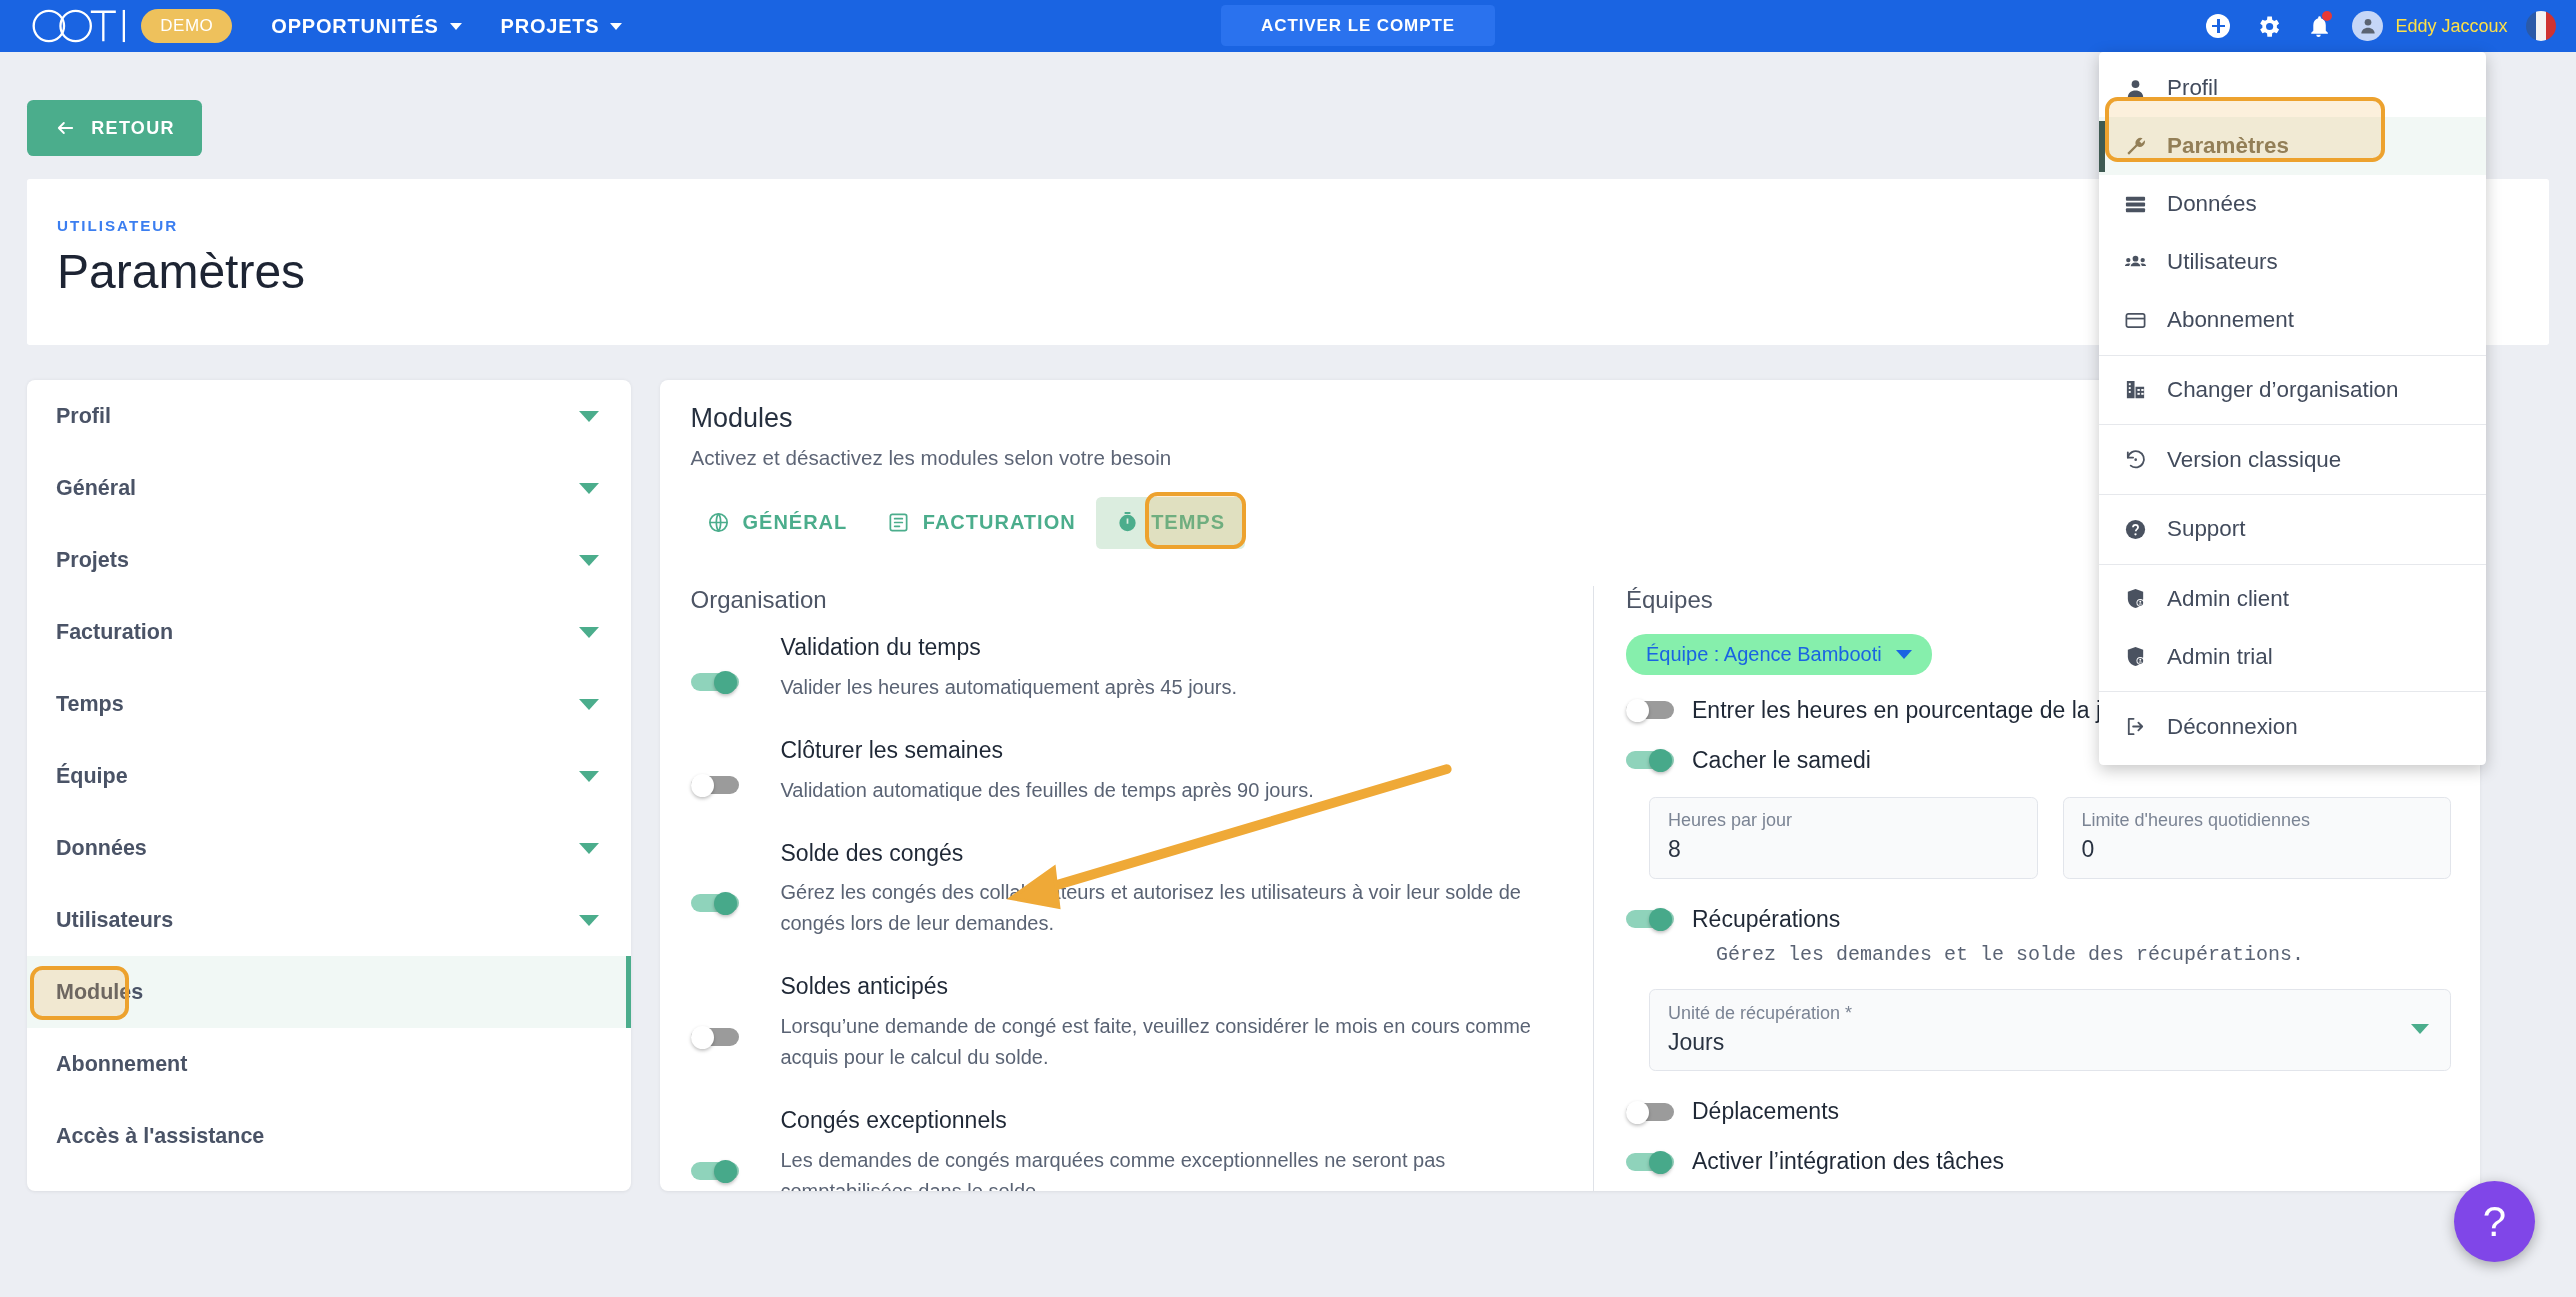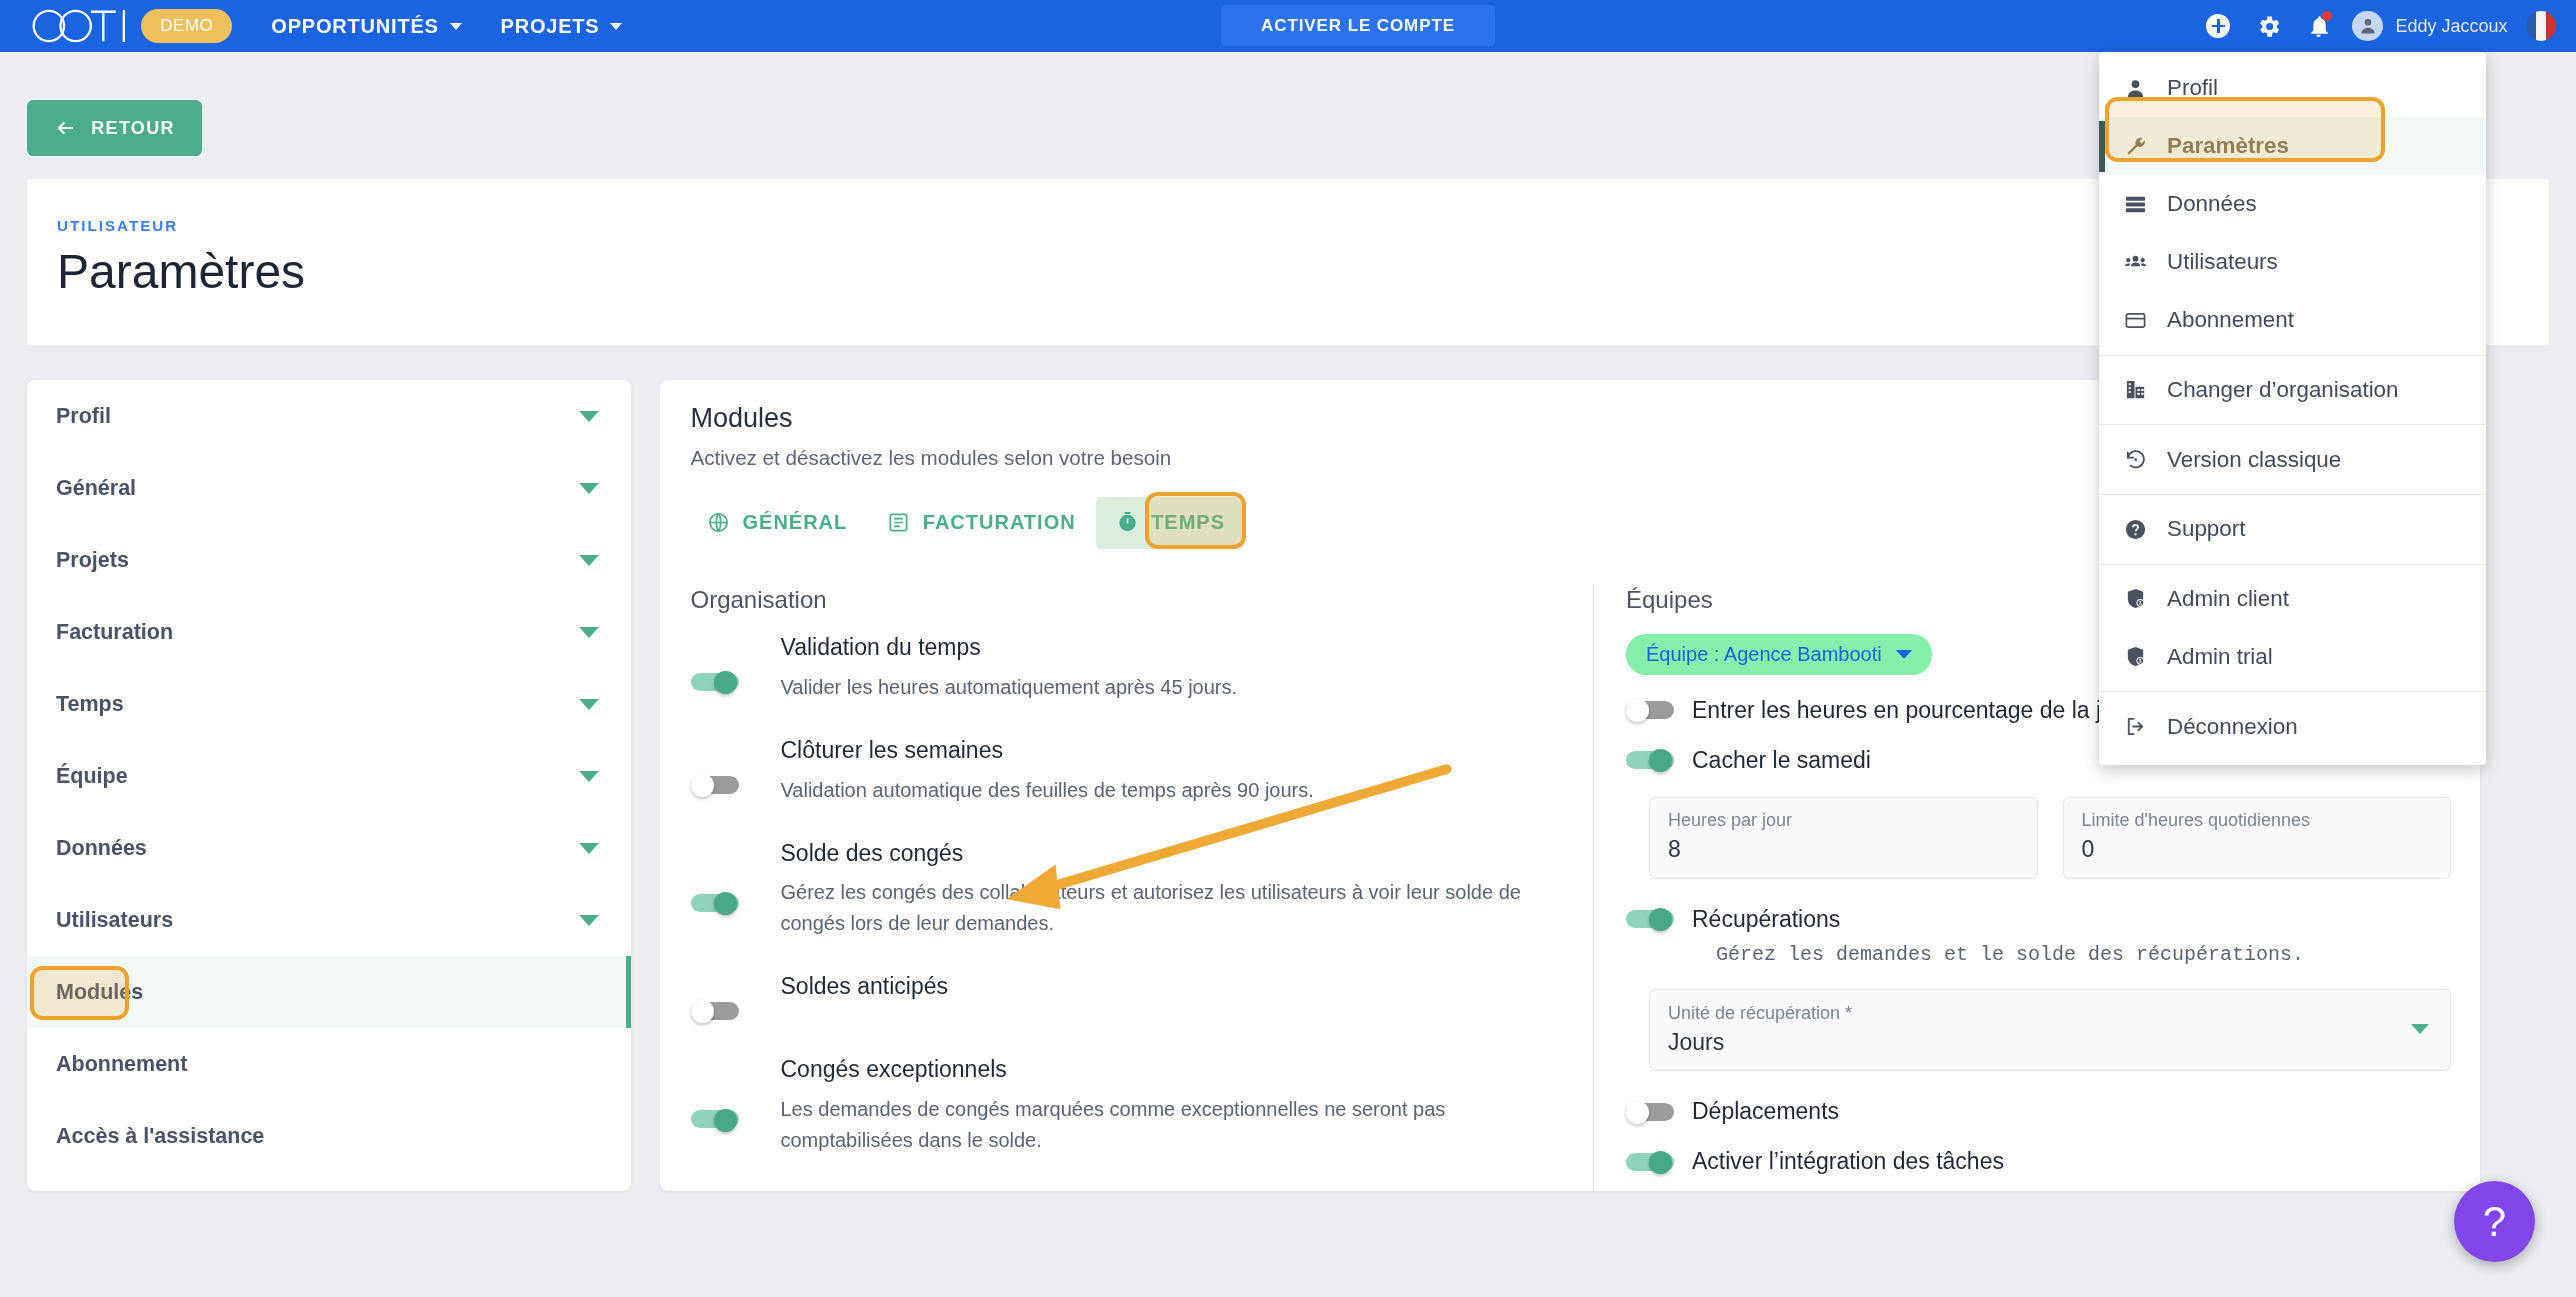--- a/index.html
+++ b/index.html
@@ -61,21 +61,21 @@
   .bell-dot {
     position: absolute; right: 11.7px; top: 10.8px; width: 10px; height: 10px;
     background: #e53935; border-radius: 50%;
   }
   .avatar {
     width: 30.5px; height: 30.5px; border-radius: 50%; background: #c5d6f7;
     display: flex; align-items: center; justify-content: center;
     margin-left: 9px;
   }
   .username {
-    color: #e5e5e5; font-size: 18px; margin-left: 12.5px; margin-right: 18px;
+    color: #fde047; font-size: 18px; margin-left: 12.5px; margin-right: 18px;
     font-family: "Liberation Sans Narrow", "Liberation Sans", sans-serif;
     white-space: nowrap;
   }
   .flag {
     width: 30.5px; height: 30.5px; border-radius: 50%; overflow: hidden;
     display: flex; margin-right: 20px; flex: 0 0 30.5px;
   }
   .flag i { display: block; height: 100%; flex: 1; }
   .flag .f1 { background: #2b5aa8; }
   .flag .f2 { background: #f4f4f4; }
@@ -461,20 +461,21 @@
 
       <div class="row">
         <div class="sw-col">
           <div class="switch off">
               <span class="track"></span>
               <span class="knob"></span>
             </div>
         </div>
         <div class="txt">
           <div class="ttl">Soldes anticipés</div>
+          <div class="desc">Lorsqu’une demande de congé est faite, veuillez considérer le mois en cours comme acquis pour le calcul du solde.</div>
         </div>
       </div>
 
       <div class="row">
         <div class="sw-col">
           <div class="switch on">
               <span class="track"></span>
               <span class="knob"></span>
             </div>
         </div>

